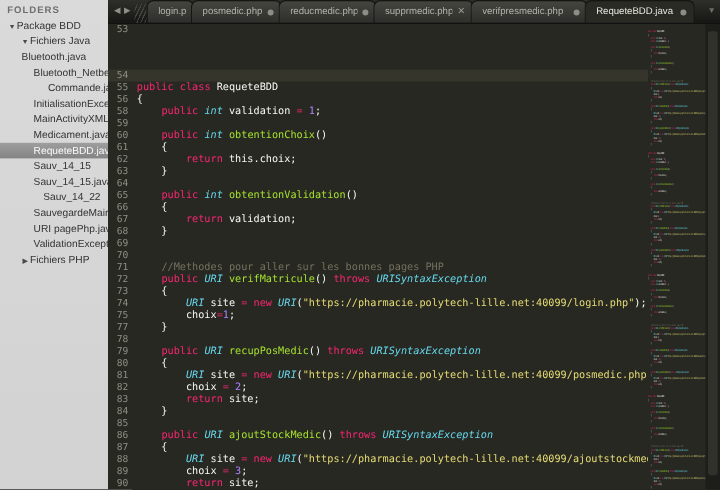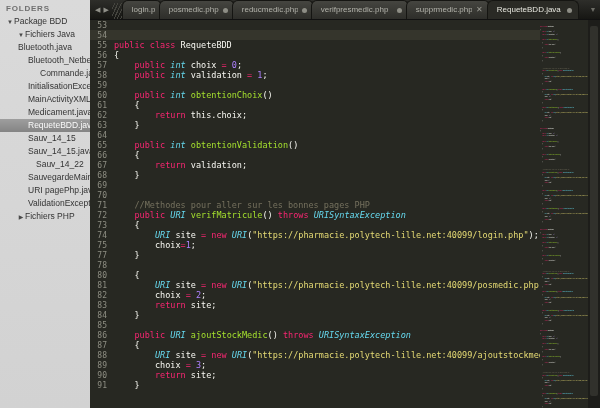--- a/index.html
+++ b/index.html
@@ -37,21 +37,21 @@
          display:flex; align-items:center; gap:4px; cursor:pointer; }
   .tab.active { background:#2a2a25; color:#e6e6de; z-index:5; }
   .dirty-dot { width:5px; height:5px; border-radius:50%; background:#8d8d85; flex:0 0 auto; }
   .close-x { color:#9a9a92; font-size:8px; flex:0 0 auto; cursor:pointer; }
 
   
   .editor { position:absolute; left:0; top:20px; width:450px; height:388px;
             overflow:hidden; cursor:text; }
   .line { height:10px; line-height:10px; white-space:pre;
           font-family:"DejaVu Sans Mono", monospace; font-size:8.5px; }
-  .line.current { background:#35352c; }
+  .line.current { background:#35352c;margin-top:28px; }
   .ln { display:inline-block; width:24px; text-align:right; padding-right:7px;
         color:#8f8f84; font-size:8px; }
   .tk-kw  { color:#f92672; }
   .tk-type{ color:#66d9ef; font-style:italic; }
   .tk-fn  { color:#a6e22e; }
   .tk-num { color:#ae81ff; }
   .tk-str { color:#e6db74; }
   .tk-com { color:#75715e; }
   .tk-pln { color:#f8f8f2; }
 
@@ -111,63 +111,63 @@
             <span style="overflow: hidden; white-space: nowrap; flex: 1 1 auto;">login.p</span>
           </div>
           <div class="tab" style="width: 76px;">
             <span style="overflow: hidden; white-space: nowrap; flex: 1 1 auto;">posmedic.php</span>
             <span class="dirty-dot"></span>
           </div>
           <div class="tab" style="width: 82px;">
             <span style="overflow: hidden; white-space: nowrap; flex: 1 1 auto;">reducmedic.php</span>
             <span class="dirty-dot"></span>
           </div>
+          <div class="tab" style="width: 84px;">
+            <span style="overflow: hidden; white-space: nowrap; flex: 1 1 auto;">supprmedic.php</span>
+            <span class="close-x">✕</span>
+          </div>
           <div class="tab" style="width: 98px;">
             <span style="overflow: hidden; white-space: nowrap; flex: 1 1 auto;">verifpresmedic.php</span>
             <span class="dirty-dot"></span>
-          </div>
-          <div class="tab" style="width: 84px;">
-            <span style="overflow: hidden; white-space: nowrap; flex: 1 1 auto;">supprmedic.php</span>
-            <span class="close-x">✕</span>
           </div>
           <div class="tab active" style="width: 92px;">
             <span style="overflow: hidden; white-space: nowrap; flex: 1 1 auto;">RequeteBDD.java</span>
             <span class="dirty-dot"></span>
           </div>
         </div>
     </div>
 
     <div class="overflow-btn">▼</div>
 
     <div class="editor" id="code">
         <div class="line"><span class="ln">53</span></div>
         <div class="line current"><span class="ln">54</span></div>
         <div class="line"><span class="ln">55</span><span class="tk-kw">public</span><span class="tk-pln"> </span><span class="tk-kw">class</span><span class="tk-pln"> RequeteBDD</span></div>
         <div class="line"><span class="ln">56</span><span class="tk-pln">{</span></div>
-        <div class="line"><span class="ln">57</span><span class="tk-pln">    </span><span class="tk-kw">public</span><span class="tk-pln"> </span><span class="tk-type">int</span><span class="tk-pln"> choix </span><span class="tk-kw">=</span><span class="tk-pln"> </span><span class="tk-num">0</span><span class="tk-pln">;</span></div>
         <div class="line"><span class="ln">58</span><span class="tk-pln">    </span><span class="tk-kw">public</span><span class="tk-pln"> </span><span class="tk-type">int</span><span class="tk-pln"> validation </span><span class="tk-kw">=</span><span class="tk-pln"> </span><span class="tk-num">1</span><span class="tk-pln">;</span></div>
         <div class="line"><span class="ln">59</span></div>
         <div class="line"><span class="ln">60</span><span class="tk-pln">    </span><span class="tk-kw">public</span><span class="tk-pln"> </span><span class="tk-type">int</span><span class="tk-pln"> </span><span class="tk-fn">obtentionChoix</span><span class="tk-pln">()</span></div>
         <div class="line"><span class="ln">61</span><span class="tk-pln">    {</span></div>
         <div class="line"><span class="ln">62</span><span class="tk-pln">        </span><span class="tk-kw">return</span><span class="tk-pln"> this.choix;</span></div>
         <div class="line"><span class="ln">63</span><span class="tk-pln">    }</span></div>
         <div class="line"><span class="ln">64</span></div>
         <div class="line"><span class="ln">65</span><span class="tk-pln">    </span><span class="tk-kw">public</span><span class="tk-pln"> </span><span class="tk-type">int</span><span class="tk-pln"> </span><span class="tk-fn">obtentionValidation</span><span class="tk-pln">()</span></div>
         <div class="line"><span class="ln">66</span><span class="tk-pln">    {</span></div>
         <div class="line"><span class="ln">67</span><span class="tk-pln">        </span><span class="tk-kw">return</span><span class="tk-pln"> validation;</span></div>
         <div class="line"><span class="ln">68</span><span class="tk-pln">    }</span></div>
         <div class="line"><span class="ln">69</span></div>
         <div class="line"><span class="ln">70</span></div>
         <div class="line"><span class="ln">71</span><span class="tk-pln">    </span><span class="tk-com">//Methodes pour aller sur les bonnes pages PHP</span></div>
         <div class="line"><span class="ln">72</span><span class="tk-pln">    </span><span class="tk-kw">public</span><span class="tk-pln"> </span><span class="tk-type">URI</span><span class="tk-pln"> </span><span class="tk-fn">verifMatricule</span><span class="tk-pln">() </span><span class="tk-kw">throws</span><span class="tk-pln"> </span><span class="tk-type">URISyntaxException</span></div>
         <div class="line"><span class="ln">73</span><span class="tk-pln">    {</span></div>
         <div class="line"><span class="ln">74</span><span class="tk-pln">        </span><span class="tk-type">URI</span><span class="tk-pln"> site </span><span class="tk-kw">=</span><span class="tk-pln"> </span><span class="tk-kw">new</span><span class="tk-pln"> </span><span class="tk-type">URI</span><span class="tk-pln">(</span><span class="tk-str">"https://pharmacie.polytech-lille.net:40099/login.php"</span><span class="tk-pln">); </span></div>
         <div class="line"><span class="ln">75</span><span class="tk-pln">        choix</span><span class="tk-kw">=</span><span class="tk-num">1</span><span class="tk-pln">;</span></div>
         <div class="line"><span class="ln">77</span><span class="tk-pln">    }</span></div>
         <div class="line"><span class="ln">78</span></div>
+        <div class="line"><span class="ln">79</span><span class="tk-pln">    </span><span class="tk-kw">public</span><span class="tk-pln"> </span><span class="tk-type">URI</span><span class="tk-pln"> </span><span class="tk-fn">recupPosMedic</span><span class="tk-pln">() </span><span class="tk-kw">throws</span><span class="tk-pln"> </span><span class="tk-type">URISyntaxException</span></div>
         <div class="line"><span class="ln">80</span><span class="tk-pln">    {</span></div>
         <div class="line"><span class="ln">81</span><span class="tk-pln">        </span><span class="tk-type">URI</span><span class="tk-pln"> site </span><span class="tk-kw">=</span><span class="tk-pln"> </span><span class="tk-kw">new</span><span class="tk-pln"> </span><span class="tk-type">URI</span><span class="tk-pln">(</span><span class="tk-str">"https://pharmacie.polytech-lille.net:40099/posmedic.php"</span></div>
         <div class="line"><span class="ln">82</span><span class="tk-pln">        choix </span><span class="tk-kw">=</span><span class="tk-pln"> </span><span class="tk-num">2</span><span class="tk-pln">;</span></div>
         <div class="line"><span class="ln">83</span><span class="tk-pln">        </span><span class="tk-kw">return</span><span class="tk-pln"> site;</span></div>
         <div class="line"><span class="ln">84</span><span class="tk-pln">    }</span></div>
         <div class="line"><span class="ln">85</span></div>
         <div class="line"><span class="ln">86</span><span class="tk-pln">    </span><span class="tk-kw">public</span><span class="tk-pln"> </span><span class="tk-type">URI</span><span class="tk-pln"> </span><span class="tk-fn">ajoutStockMedic</span><span class="tk-pln">() </span><span class="tk-kw">throws</span><span class="tk-pln"> </span><span class="tk-type">URISyntaxException</span></div>
         <div class="line"><span class="ln">87</span><span class="tk-pln">    {</span></div>
         <div class="line"><span class="ln">88</span><span class="tk-pln">        </span><span class="tk-type">URI</span><span class="tk-pln"> site </span><span class="tk-kw">=</span><span class="tk-pln"> </span><span class="tk-kw">new</span><span class="tk-pln"> </span><span class="tk-type">URI</span><span class="tk-pln">(</span><span class="tk-str">"https://pharmacie.polytech-lille.net:40099/ajoutstockmedic.ph</span></div>
         <div class="line"><span class="ln">89</span><span class="tk-pln">        choix </span><span class="tk-kw">=</span><span class="tk-pln"> </span><span class="tk-num">3</span><span class="tk-pln">;</span></div>

